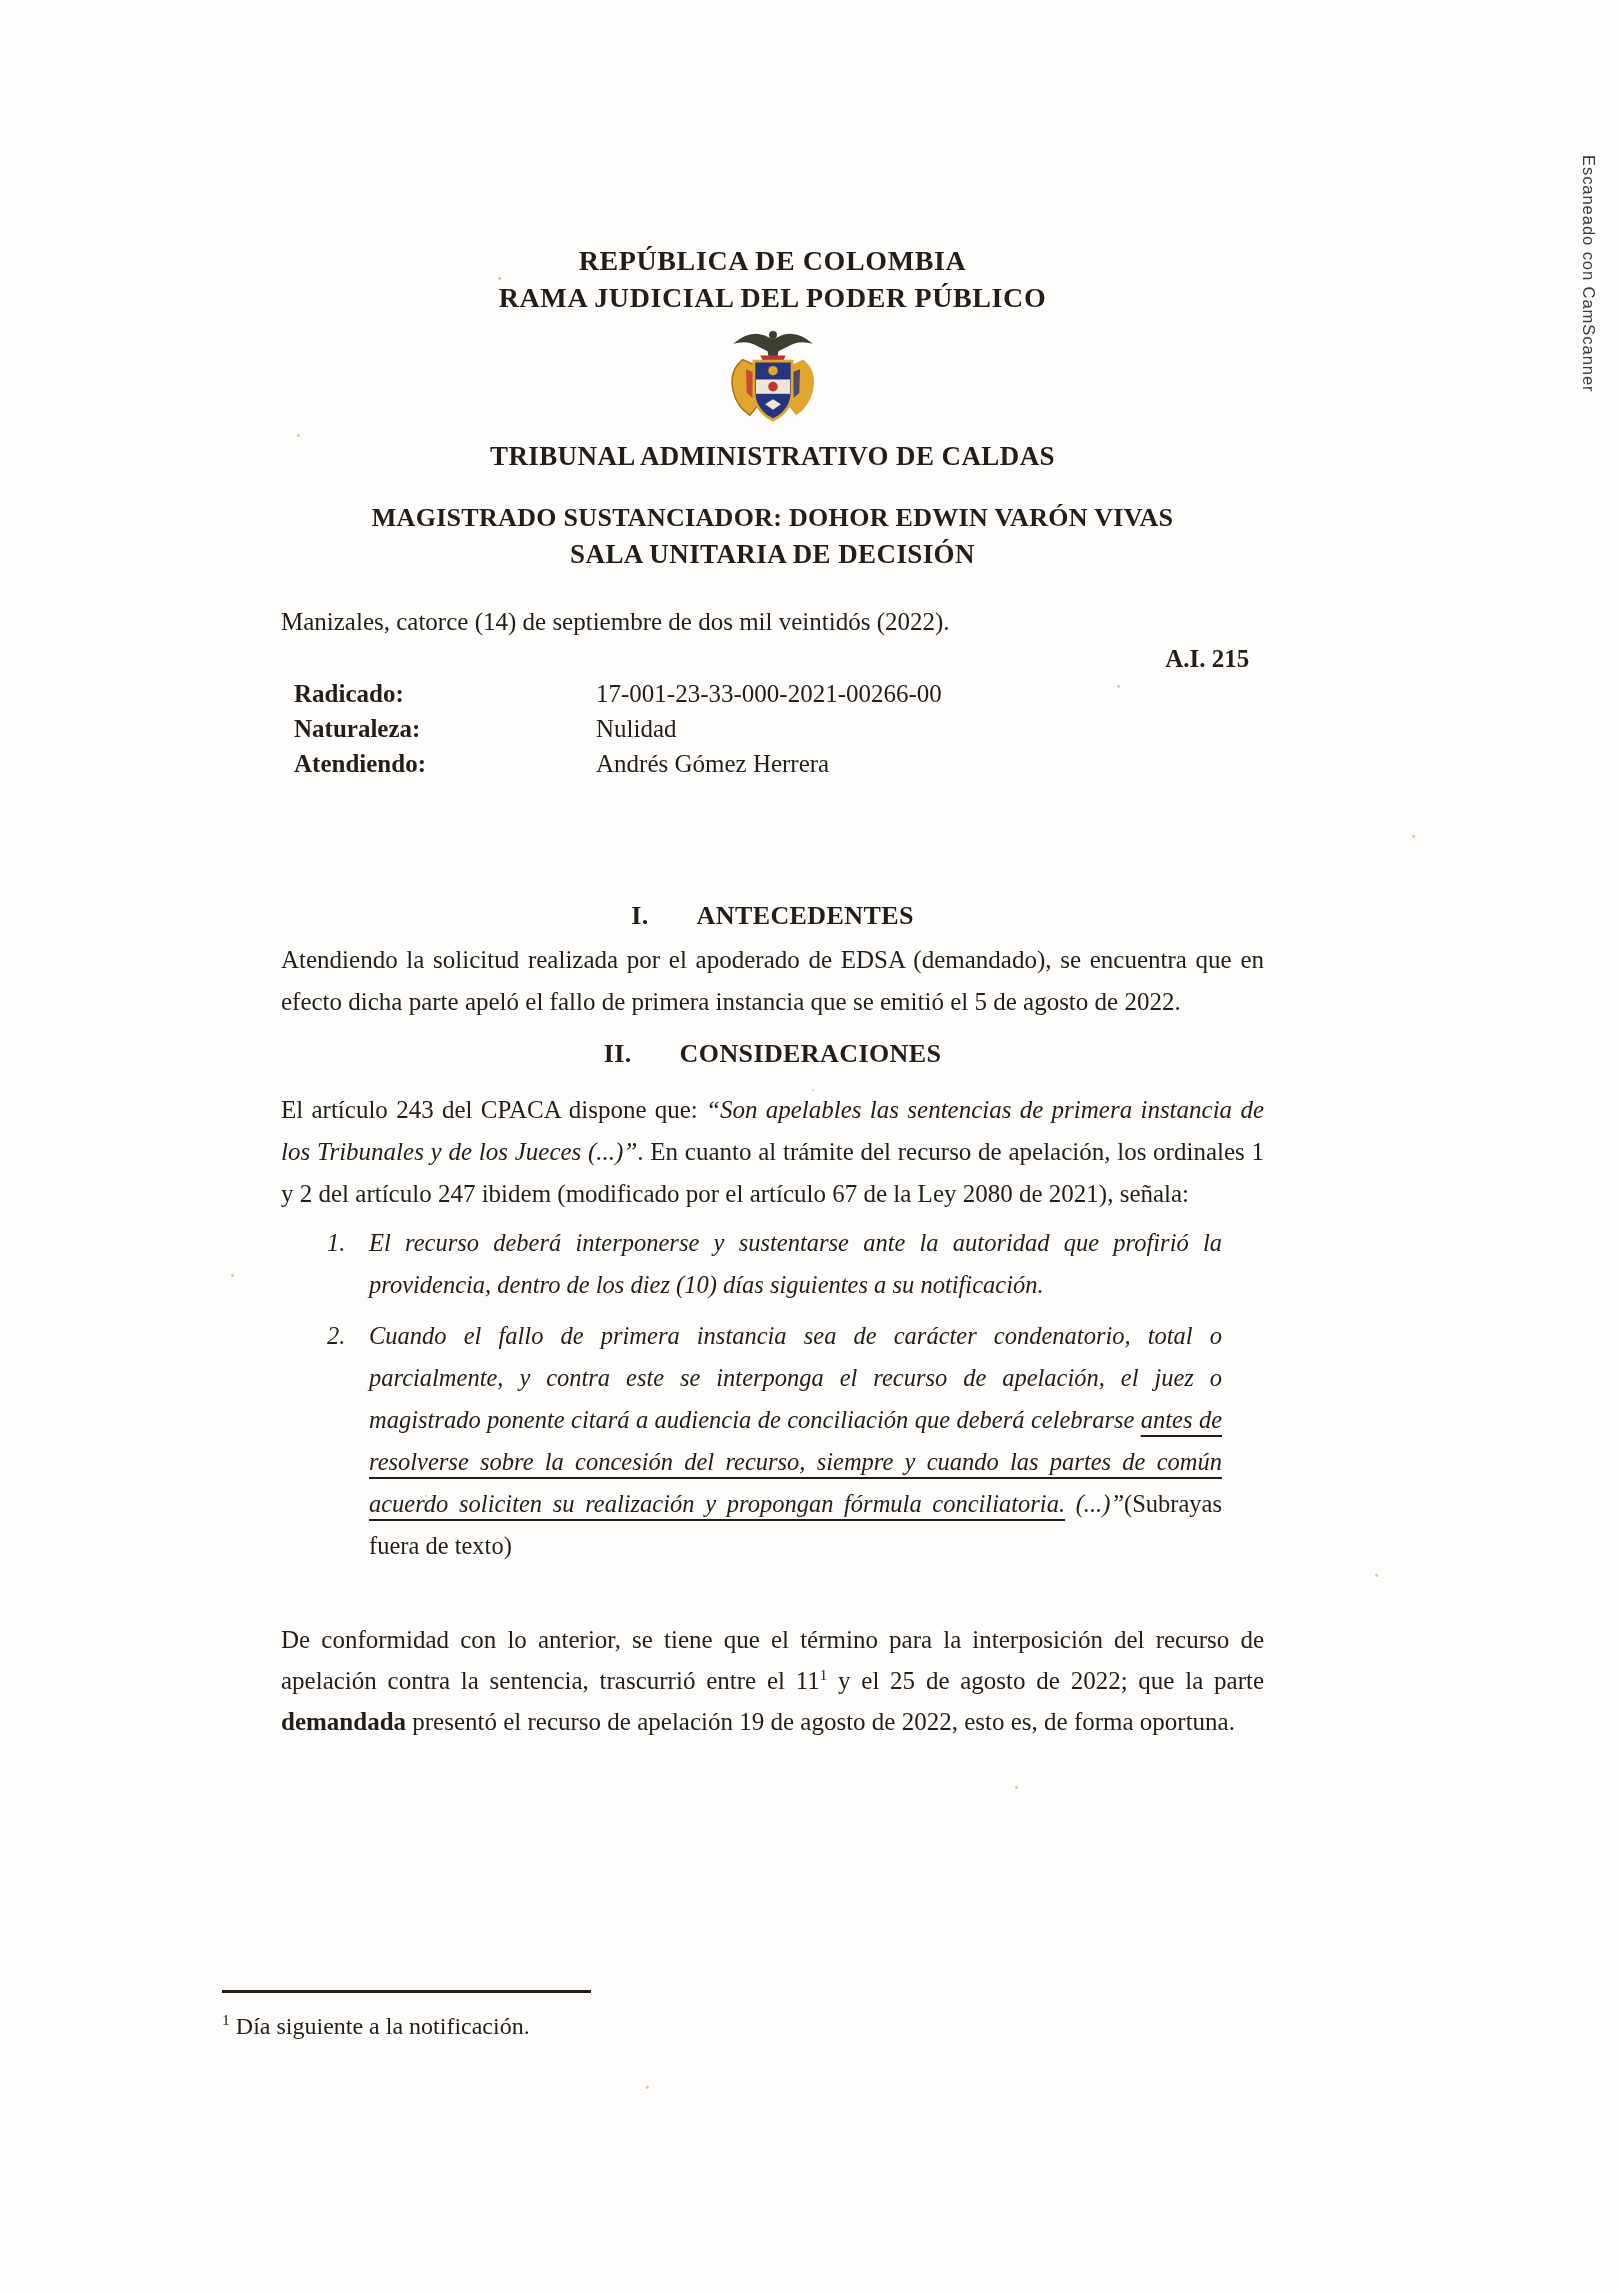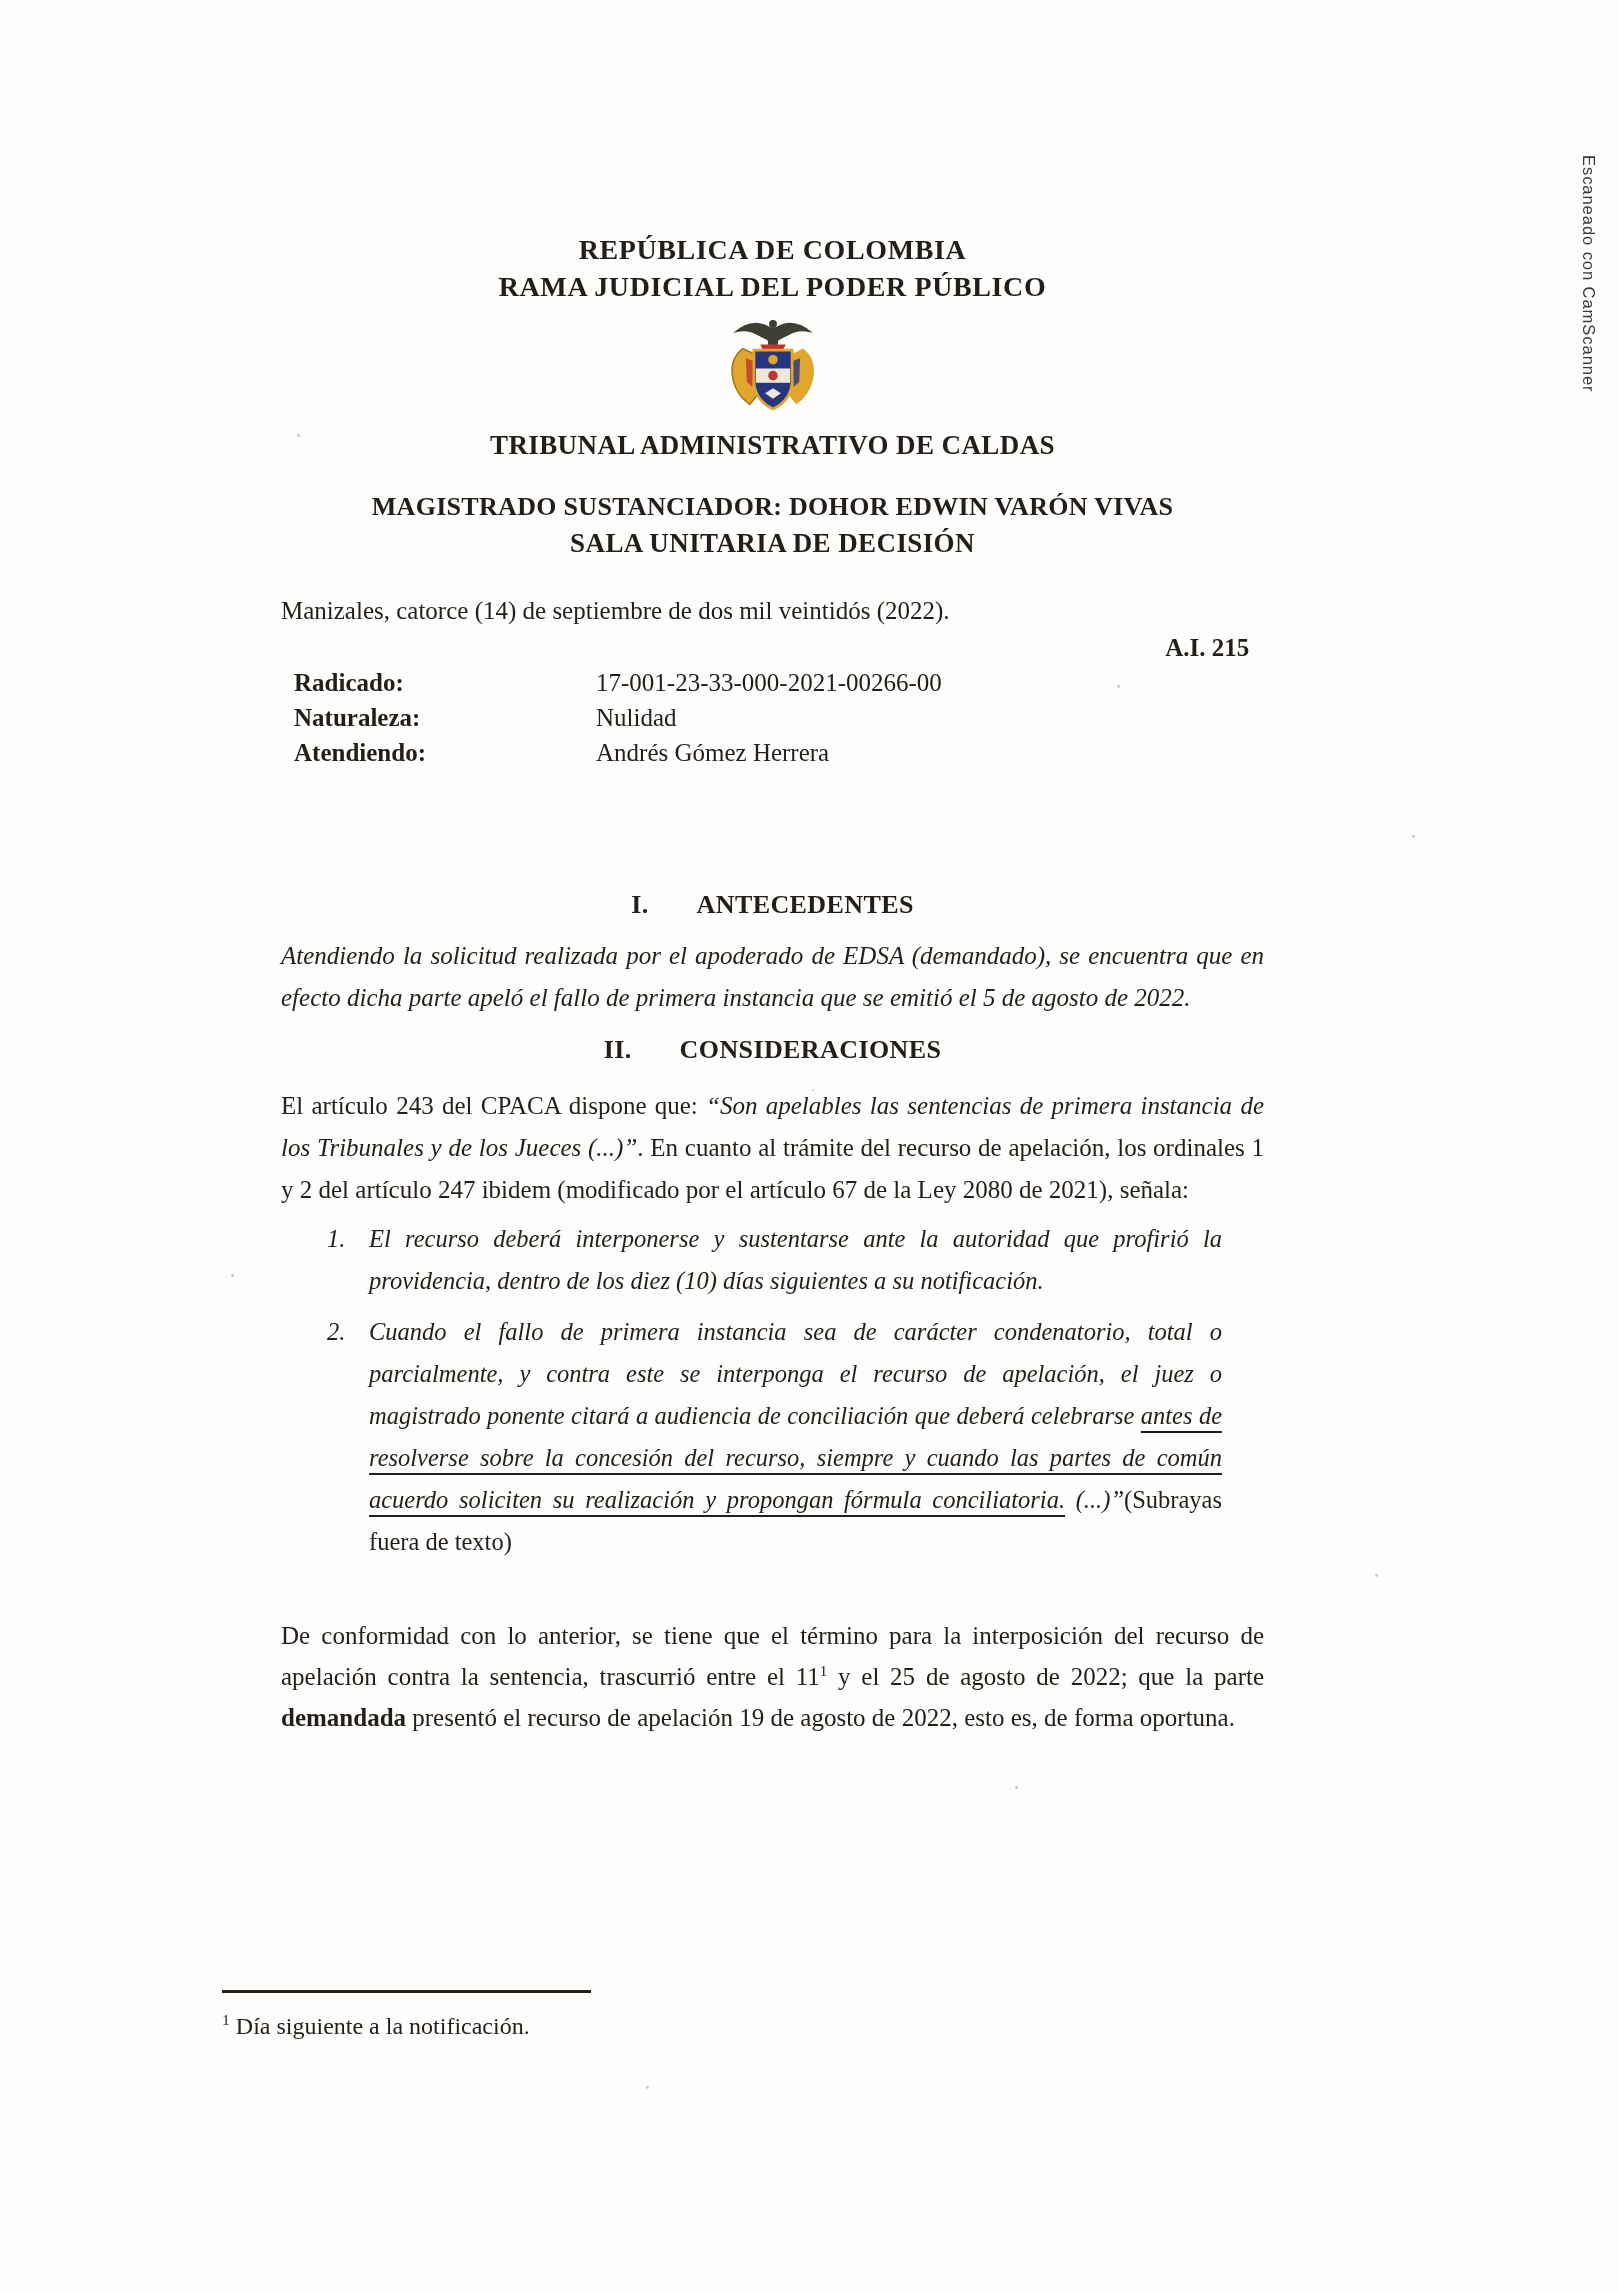--- a/index.html
+++ b/index.html
@@ -4,21 +4,21 @@
 <style>
   html, body { margin:0; padding:0; background:#e9e9e9; }
   .page {
     position:relative;
     width:1620px; height:2293px;
     background:#fefdfb;
     overflow:hidden;
     font-family:"Liberation Serif", serif;
     color:#211e1b;
   }
-  .doc { position:absolute; left:281px; top:231px; width:983px; }
+  .doc { position:absolute; left:281px; top:242px; width:983px; }
 
   .center { text-align:center; }
   .h-top   { font-size:28px; font-weight:bold; line-height:37px; letter-spacing:0.6px; }
   .arms-wrap { height:111px; margin-top:7.4px; }
   .court   { font-size:27px; font-weight:bold; line-height:37px; margin-top:3.7px; letter-spacing:0.4px; }
   .chamber { font-size:27px; font-weight:bold; line-height:37px; letter-spacing:0.4px; }
   .magistrate { font-size:26px; font-weight:bold; line-height:37px; margin-top:24px; letter-spacing:0.3px; }
 
   .dateline { font-size:25px; line-height:37px; margin-top:29.5px; text-align:left; }
   .order-number { font-size:25px; font-weight:bold; line-height:35px; margin-top:1px; text-align:right; padding-right:14.8px; }
@@ -27,21 +27,21 @@
   .case-row { display:flex; line-height:35px; }
   .case-label { width:302px; flex:none; font-weight:bold; padding-left:13px; }
   .case-value { flex:1; }
 
   .section-heading { font-size:26px; font-weight:bold; line-height:33px; text-align:center; letter-spacing:0.4px; }
   .sh-1 { margin-top:118px; }
   .sh-2 { margin-top:14.8px; }
   .section-heading .numeral { margin-right:48px; }
 
   .para { font-size:25px; line-height:42px; text-align:justify; }
-  .p-antecedentes { margin-top:14px;font-style:italic; }
+  .p-antecedentes { margin-top:7px; }
   .p-intro { margin-top:18.5px; }
 
   .quote { margin-top:22px; margin-left:52px; width:877px; font-size:24.5px; line-height:43px; text-align:justify; }
 
   .q-list { margin-top:7.4px; margin-left:46px; width:895px; font-size:24.5px; }
   .q-item { display:flex; line-height:42px; }
   .q-item + .q-item { margin-top:9.2px; }
   .q-num { width:42px; flex:none; font-style:italic; }
   .q-body { flex:1; text-align:justify; }
 

